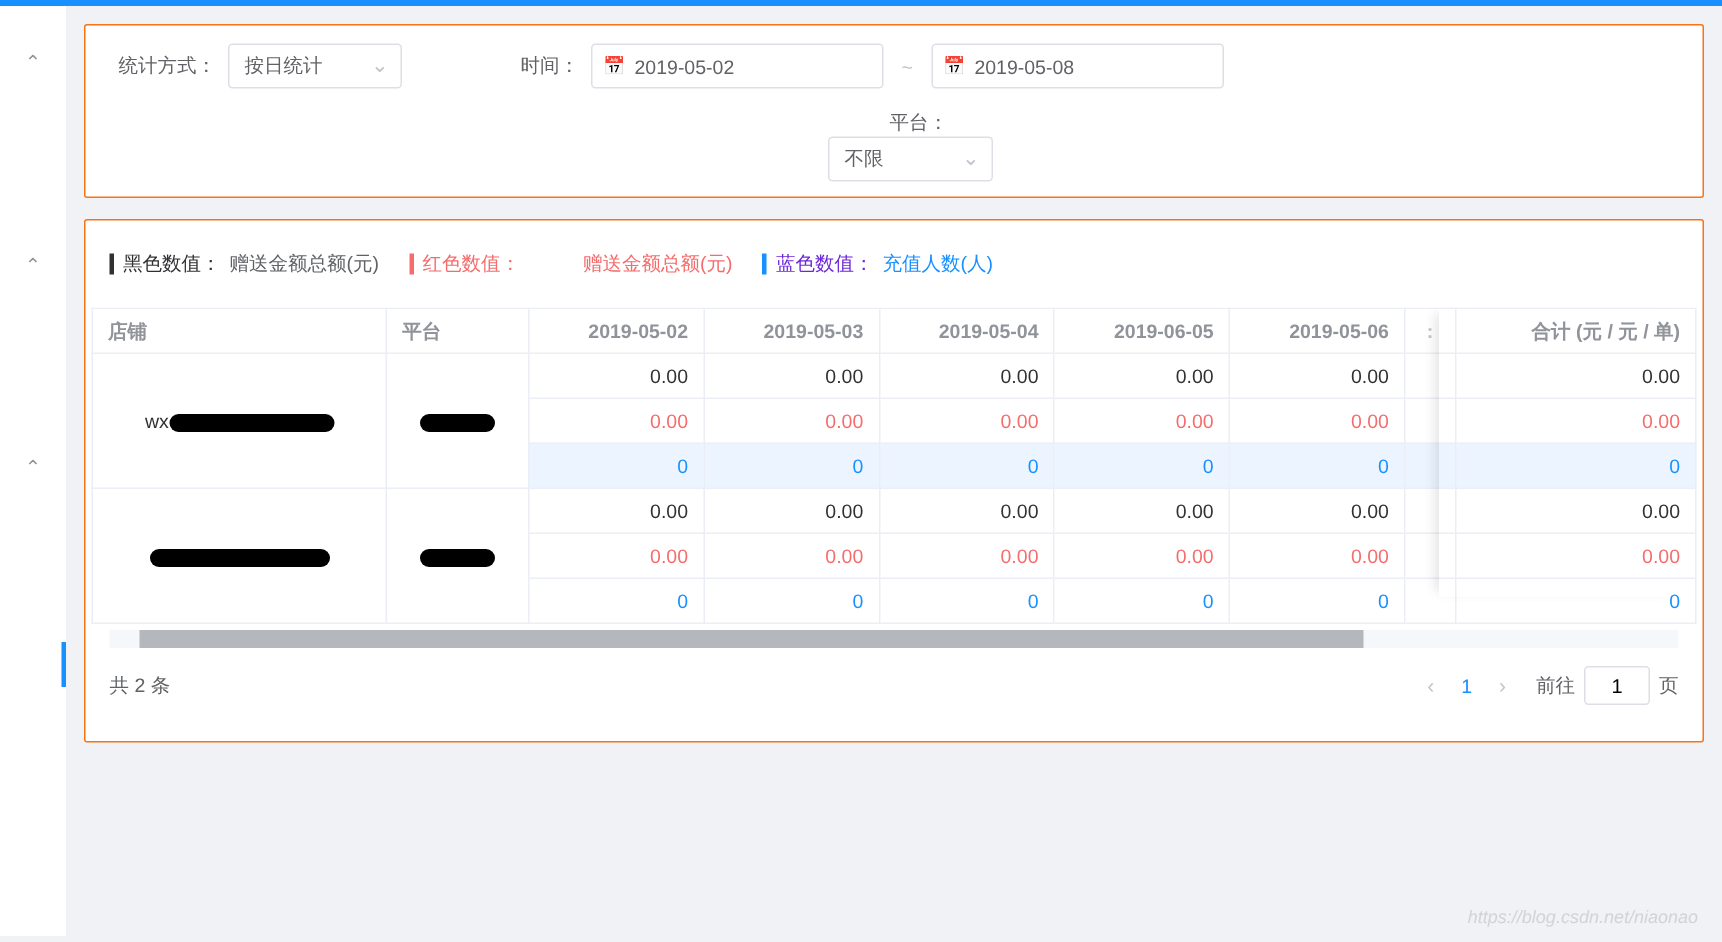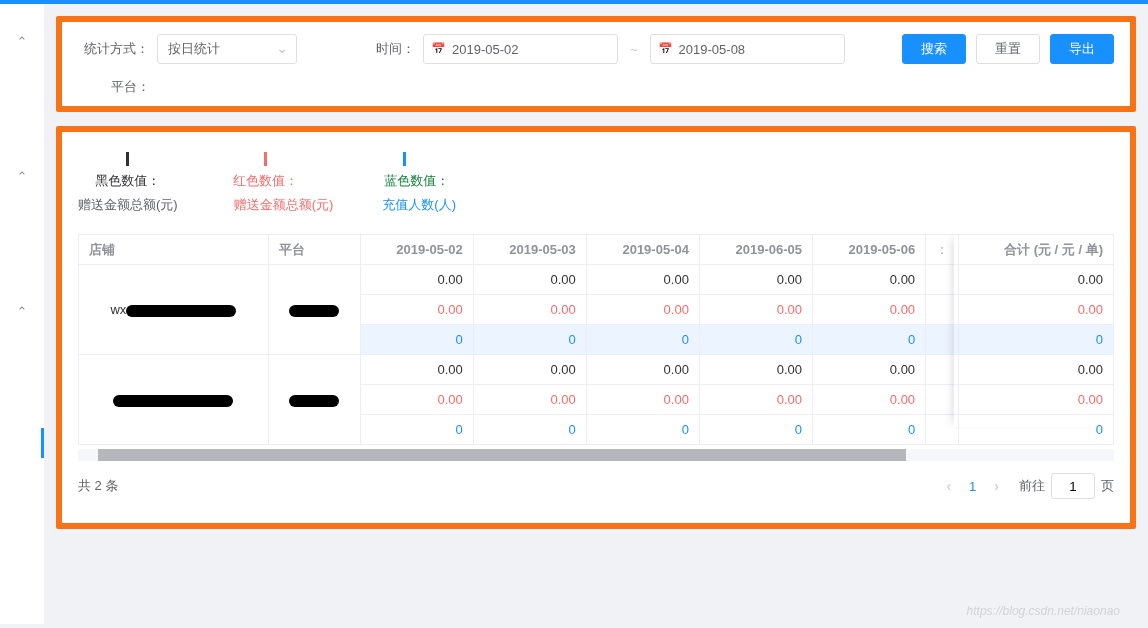--- a/index.html
+++ b/index.html
@@ -31,21 +31,21 @@
       height: 30px;
       background: #1890ff;
     }
     .main {
       flex: 1;
       padding: 12px;
     }
     .card {
       background: #fff;
       border-radius: 2px;
-      border: 6px solid #f97316;
+      border: 1px solid #f97316;
       margin-bottom: 14px;
     }
     .filter-bar {
       padding: 12px 16px 10px;
       display: flex;
       flex-wrap: wrap;
       align-items: center;
       gap: 8px;
     }
     .filter-label {
@@ -58,21 +58,21 @@
       border: 1px solid #dcdfe6;
       border-radius: 3px;
       height: 30px;
       display: inline-flex;
       align-items: center;
       padding: 0 26px 0 10px;
       position: relative;
       color: #606266;
       background: #fff;
     }
-    .select { width: 140px; }
+    .select { width: 116px; }
     .select::after {
       content: "⌄";
       position: absolute;
       right: 8px;
       top: 5px;
       color: #c0c4cc;
       font-size: 14px;
     }
     .date-input { width: 195px; padding-left: 8px; }
     .cal-icon {
@@ -91,42 +91,42 @@
       background: #fff;
       color: #606266;
       height: 30px;
       padding: 0 18px;
       border-radius: 3px;
       cursor: pointer;
       font-size: 13px;
     }
     .btn-primary { background: #1890ff; border-color: #1890ff; color: #fff; }
     .btn-group { margin-left: auto; display: flex; gap: 10px; }
-    .filter-row2 { width: 100%; display: flex; align-items: center; margin-top: 6px; padding-left: 22px; }
+    .filter-row2 { width: 100%; display: flex; align-items: center; margin-top: 6px; padding-left: 22px; flex-direction: column; }
     .legend {
       padding: 20px 16px;
       display: flex;
       gap: 20px;
       align-items: center;
     }
-    .legend-item { display: inline-flex; align-items: center; gap: 6px; flex-direction: column; }
+    .legend-item { display: inline-flex; align-items: center; gap: 6px; }
     .legend-bar { width: 3px; height: 14px; display: inline-block; }
     .lb-black { background: #303133; }
     .lb-red { background: #f56c6c; }
     .lb-blue { background: #1890ff; }
     .legend-key { font-weight: 500; }
     .legend-key-black { color: #303133; }
     .legend-key-red { color: #f56c6c; }
-    .legend-key-blue { color: #15803d; margin-left: 24px; }
+    .legend-key-blue { color: #6d28d9; }
     .legend-val-black { color: #606266; }
     .legend-val-red { color: #f56c6c; margin-left: 36px; }
-    .legend-val-blue { color: #1890ff; margin-left: 29px; }
+    .legend-val-blue { color: #1890ff; }
     .table-wrap {
       position: relative;
-      padding: 0 16px;
+      padding: 0 4px;
       overflow: hidden;
     }
     table {
       width: 100%;
       border-collapse: collapse;
       font-size: 13px;
     }
     th, td {
       border: 1px solid #ebeef5;
       height: 30px;
@@ -203,21 +203,21 @@
     .goto-input {
       border: 1px solid #dcdfe6;
       width: 44px;
       height: 26px;
       text-align: center;
       margin: 0 6px;
       border-radius: 3px;
     }
     .watermark {
       position: fixed;
-      right: 28px;
+      right: 16px;
       bottom: 10px;
       color: #d0d3d8;
       font-size: 12px;
       font-style: italic;
     }
   </style>
 </head>
 <body>
 
 <div class="top-bar"></div>
@@ -242,28 +242,26 @@
         <div class="date-input">
           <span class="cal-icon">📅</span>
           <span>2019-05-02</span>
         </div>
         <span class="date-sep">~</span>
         <div class="date-input">
           <span class="cal-icon">📅</span>
           <span>2019-05-08</span>
         </div>
 
-        <div class="btn-group">
-          <button class="btn btn-primary">搜索</button>
-          <button class="btn">重置</button>
-          <button class="btn btn-primary">导出</button>
-        </div>
 
         <div class="filter-row2">
           <span class="filter-label" style="min-width:44px">平台：</span>
+          <div class="select" style="width:110px">
+            <span>不限</span>
+          </div>
         </div>
       </div>
     </div>
 
     <div class="card" style="padding-bottom:8px">
       <div class="legend">
         <span class="legend-item">
           <span class="legend-bar lb-black"></span>
           <span class="legend-key legend-key-black">黑色数值：</span>
           <span class="legend-val-black">赠送金额总额(元)</span>

